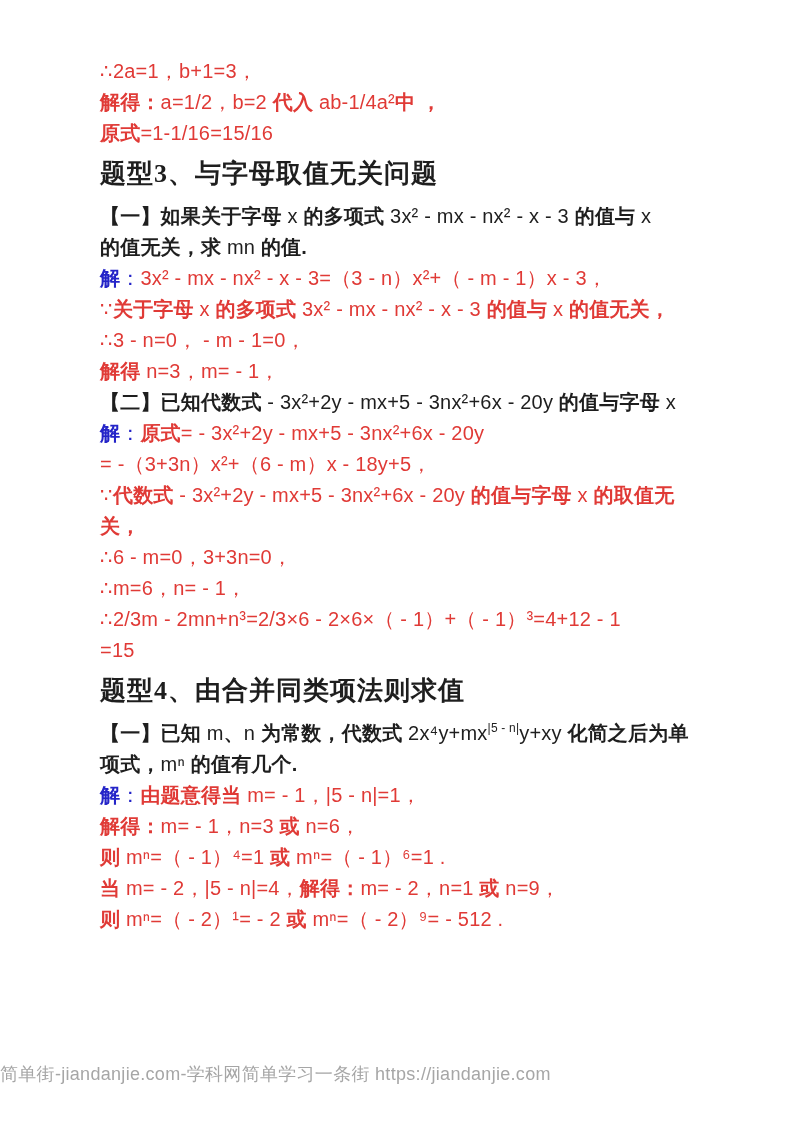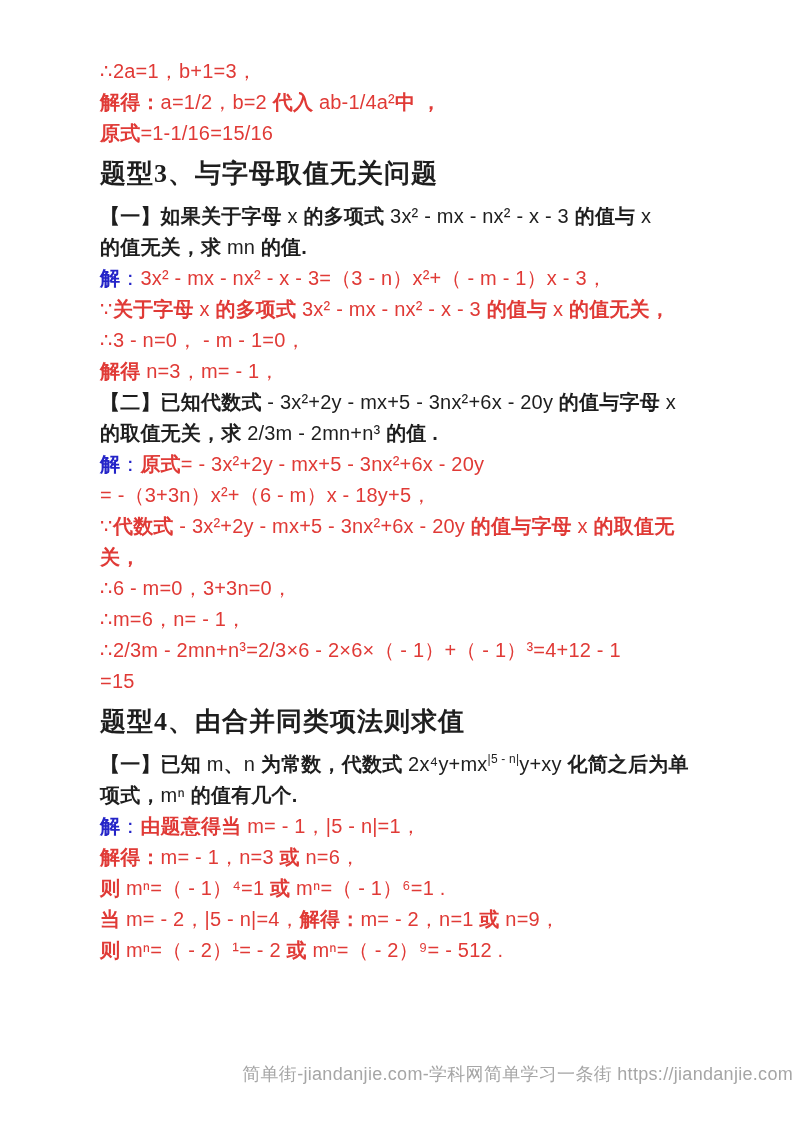--- a/index.html
+++ b/index.html
@@ -49,21 +49,21 @@
   .sup{
     vertical-align:super;
     font-size:0.6em;
     line-height:0;
   }
   .footer{
     position:absolute;
     left:0;
     right:0;
     top:1062px;
-    text-align:right;
+    text-align:left;
     font-size:18px;
     color:var(--gray);
     letter-spacing:0.3px;
   }
 </style>
 </head>
 <body>
 
 <div class="page">
   <div class="content" id="content">
@@ -71,21 +71,20 @@
       <div class="line"><span class="seg c-red b">解得：</span><span class="seg c-red">a=1/2，b=2 </span><span class="seg c-red b">代入 </span><span class="seg c-red">ab-1/4a²</span><span class="seg c-red b">中 ，</span></div>
       <div class="line"><span class="seg c-red b">原式</span><span class="seg c-red">=1-1/16=15/16</span></div>
       <div class="heading">题型3、与字母取值无关问题</div>
       <div class="line"><span class="seg c-black b">【一】如果关于字母 </span><span class="seg c-black">x</span><span class="seg c-black b"> 的多项式 </span><span class="seg c-black">3x² - mx - nx² - x - 3</span><span class="seg c-black b"> 的值与 </span><span class="seg c-black">x</span></div>
       <div class="line"><span class="seg c-black b">的值无关，求 </span><span class="seg c-black">mn</span><span class="seg c-black b"> 的值.</span></div>
       <div class="line"><span class="seg c-blue b">解</span><span class="seg c-blue">：</span><span class="seg c-red">3x² - mx - nx² - x - 3=（3 - n）x²+（ - m - 1）x - 3，</span></div>
       <div class="line"><span class="seg c-red">∵</span><span class="seg c-red b">关于字母</span><span class="seg c-red"> x </span><span class="seg c-red b">的多项式</span><span class="seg c-red"> 3x² - mx - nx² - x - 3 </span><span class="seg c-red b">的值与</span><span class="seg c-red"> x </span><span class="seg c-red b">的值无关，</span></div>
       <div class="line"><span class="seg c-red">∴3 - n=0， - m - 1=0，</span></div>
       <div class="line"><span class="seg c-red b">解得 </span><span class="seg c-red">n=3，m= - 1，</span></div>
       <div class="line gap"><span class="seg c-black b">【二】已知代数式 </span><span class="seg c-black">- 3x²+2y - mx+5 - 3nx²+6x - 20y</span><span class="seg c-black b"> 的值与字母 </span><span class="seg c-black">x</span></div>
-      <div class="line"><span class="seg c-black b">的取值无关，求 </span><span class="seg c-black">2/3m - 2mn+n³</span><span class="seg c-black b"> 的值 .</span></div>
       <div class="line"><span class="seg c-blue b">解</span><span class="seg c-blue">：</span><span class="seg c-red b">原式</span><span class="seg c-red">= - 3x²+2y - mx+5 - 3nx²+6x - 20y</span></div>
       <div class="line"><span class="seg c-red">= -（3+3n）x²+（6 - m）x - 18y+5，</span></div>
       <div class="line"><span class="seg c-red">∵</span><span class="seg c-red b">代数式</span><span class="seg c-red"> - 3x²+2y - mx+5 - 3nx²+6x - 20y </span><span class="seg c-red b">的值与字母</span><span class="seg c-red"> x </span><span class="seg c-red b">的取值无</span></div>
       <div class="line"><span class="seg c-red b">关，</span></div>
       <div class="line"><span class="seg c-red">∴6 - m=0，3+3n=0，</span></div>
       <div class="line"><span class="seg c-red">∴m=6，n= - 1，</span></div>
       <div class="line"><span class="seg c-red">∴2/3m - 2mn+n³=2/3×6 - 2×6×（ - 1）+（ - 1）³=4+12 - 1</span></div>
       <div class="line"><span class="seg c-red">=15</span></div>
       <div class="heading">题型4、由合并同类项法则求值</div>
       <div class="line"><span class="seg c-black b">【一】已知 </span><span class="seg c-black">m</span><span class="seg c-black b">、</span><span class="seg c-black">n</span><span class="seg c-black b"> 为常数，代数式 </span><span class="seg c-black">2x⁴y+mx</span><span class="seg c-black sup">|5 - n|</span><span class="seg c-black">y+xy</span><span class="seg c-black b"> 化简之后为单</span></div>

